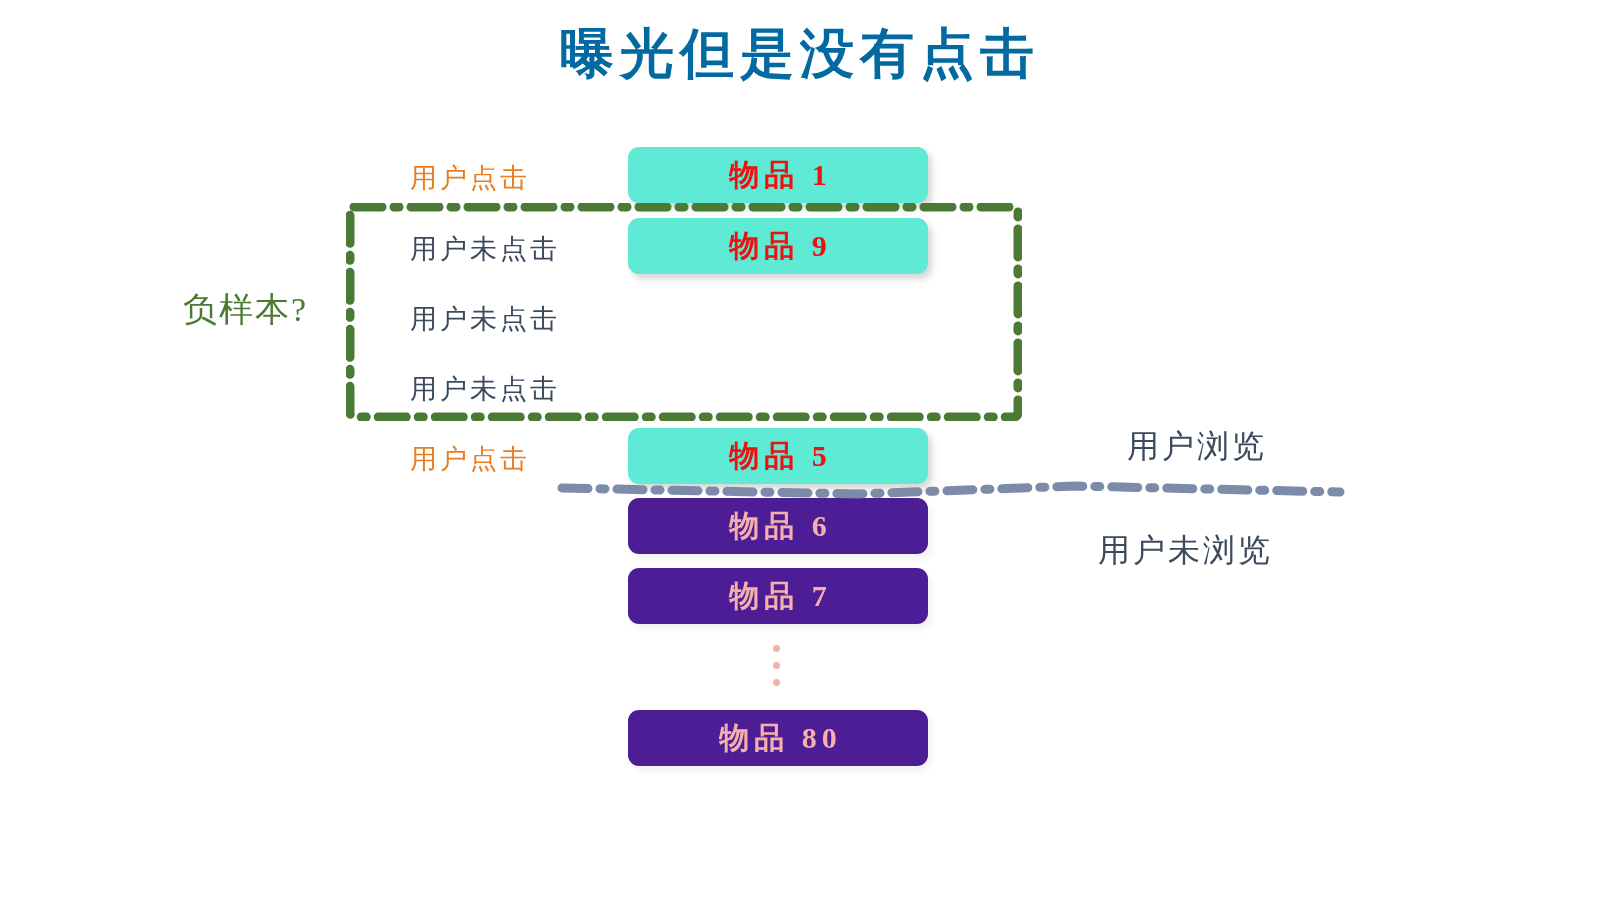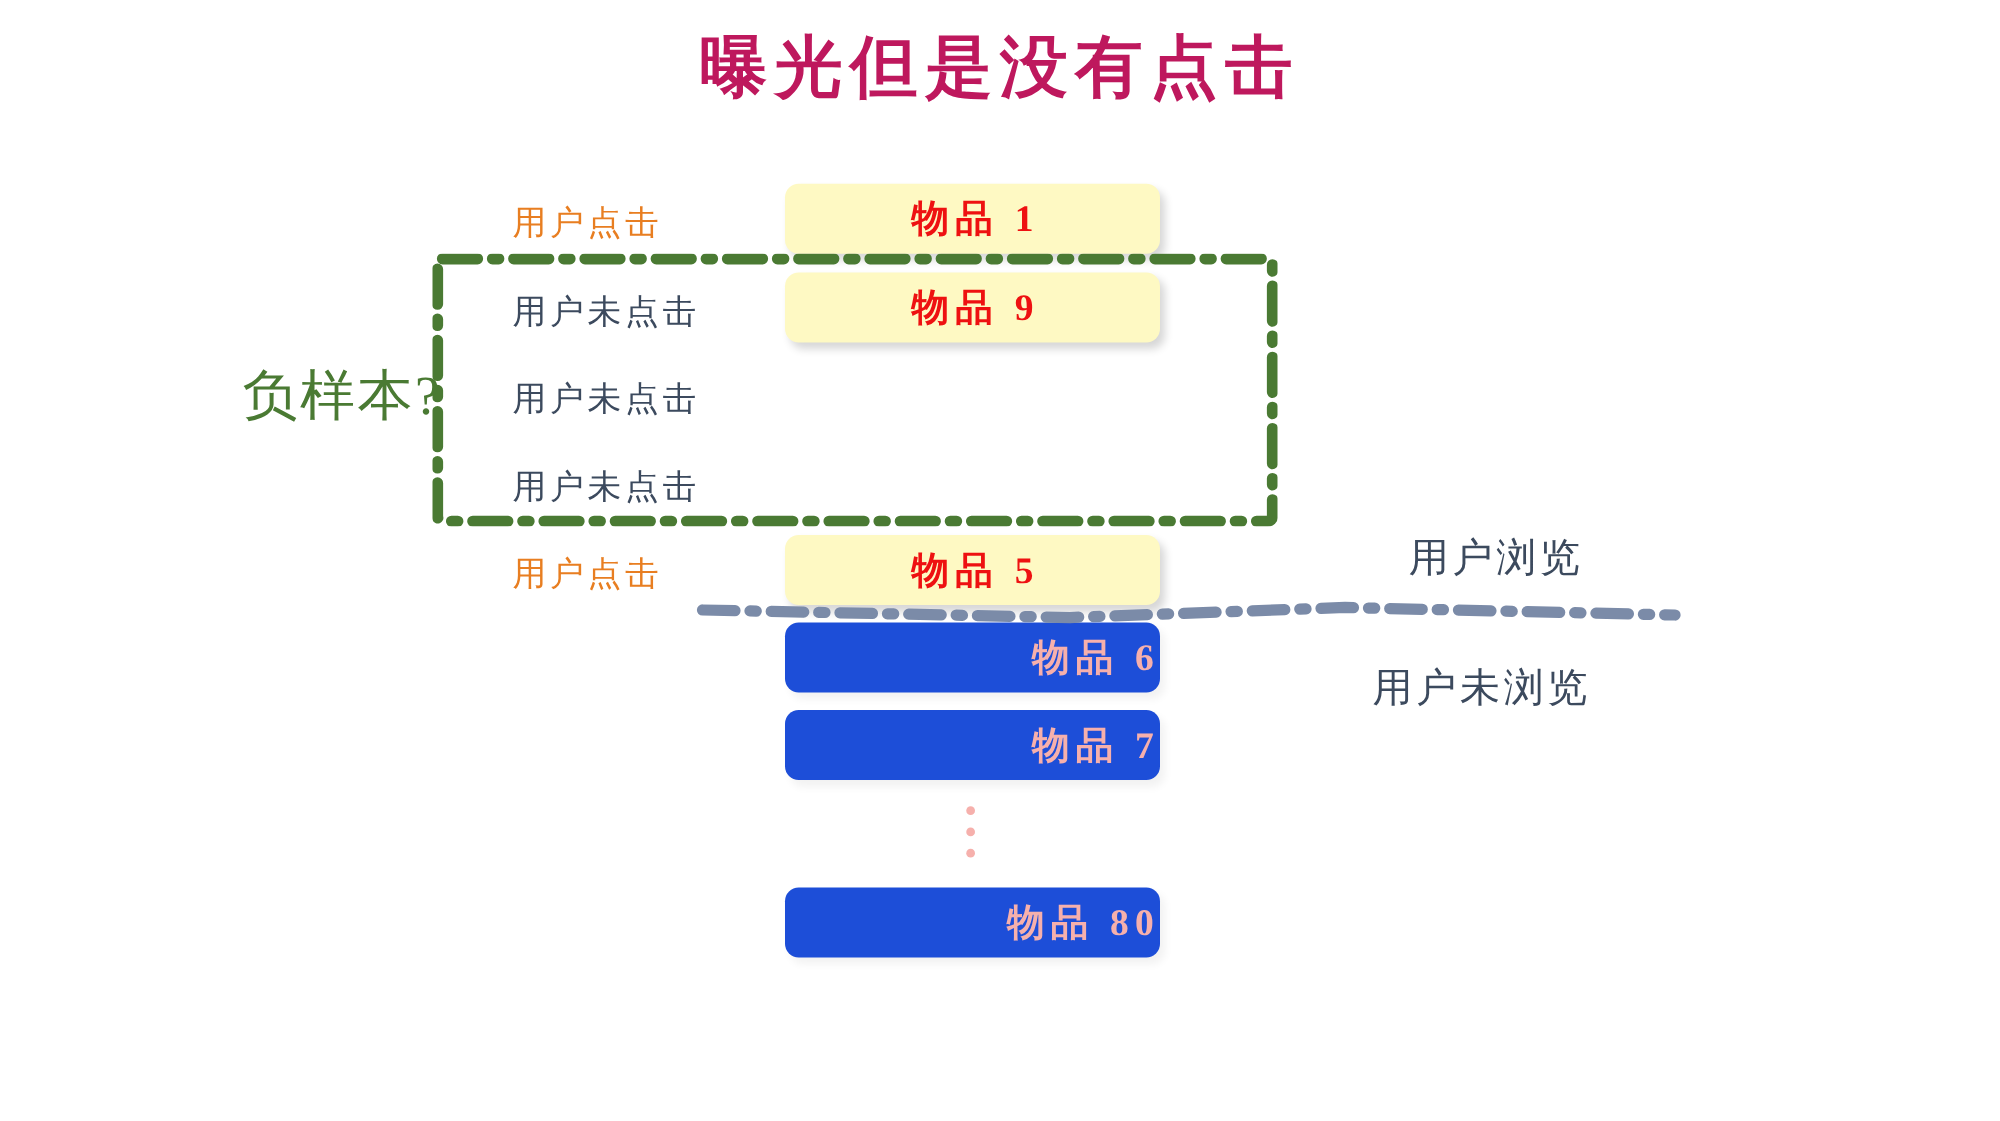--- a/index.html
+++ b/index.html
@@ -26,51 +26,50 @@
   .title {
     position: absolute;
     left: 0;
     top: 18px;
     width: 1600px;
     text-align: center;
     font-family: "Liberation Serif", "DejaVu Serif", serif;
     font-size: 54px;
     font-weight: 700;
     letter-spacing: 6px;
-    color: #be185d;
+    color: #0369a1;
     white-space: nowrap;
   }
 
   
   .item-card {
     position: absolute;
     left: 628px;
     width: 300px;
     height: 56px;
     border-radius: 11px;
-    background: #fef9c3;
+    background: #5eead4;
     box-shadow: 4px 5px 7px rgba(0,0,0,0.16);
     display: flex;
     align-items: center;
     justify-content: center;
   }
   .item-card .item-label {
     font-family: "Liberation Serif", "DejaVu Serif", serif;
     font-size: 30px;
     font-weight: 700;
     color: #ee1111;
     letter-spacing: 5px;
     white-space: nowrap;
     text-indent: 5px;
   }
 
   .item-card.faded {
-    background: #1d4ed8;
+    background: #4c1d95;
     box-shadow: 4px 5px 7px rgba(0,0,0,0.055);
-    justify-content: flex-end;
   }
   .item-card.faded .item-label {
     color: #f6b0ac;
     font-weight: 600;
   }
 
   
   .click-label {
     position: absolute;
     width: 180px;
@@ -79,24 +78,24 @@
     font-size: 27px;
     letter-spacing: 3px;
     white-space: nowrap;
   }
   .click-label.clicked   { color: #e87e21; }
   .click-label.unclicked { color: #3c4a5e; }
 
   
   .neg-sample {
     position: absolute;
-    left: 194px;
+    left: 183px;
     top: 287px;
     font-family: "Liberation Serif", "DejaVu Serif", serif;
-    font-size: 44px;
+    font-size: 34px;
     letter-spacing: 2px;
     color: #4a7a33;
     white-space: nowrap;
   }
 
   
   .browse-label {
     position: absolute;
     font-family: "Liberation Serif", "DejaVu Serif", serif;
     font-size: 32px;

